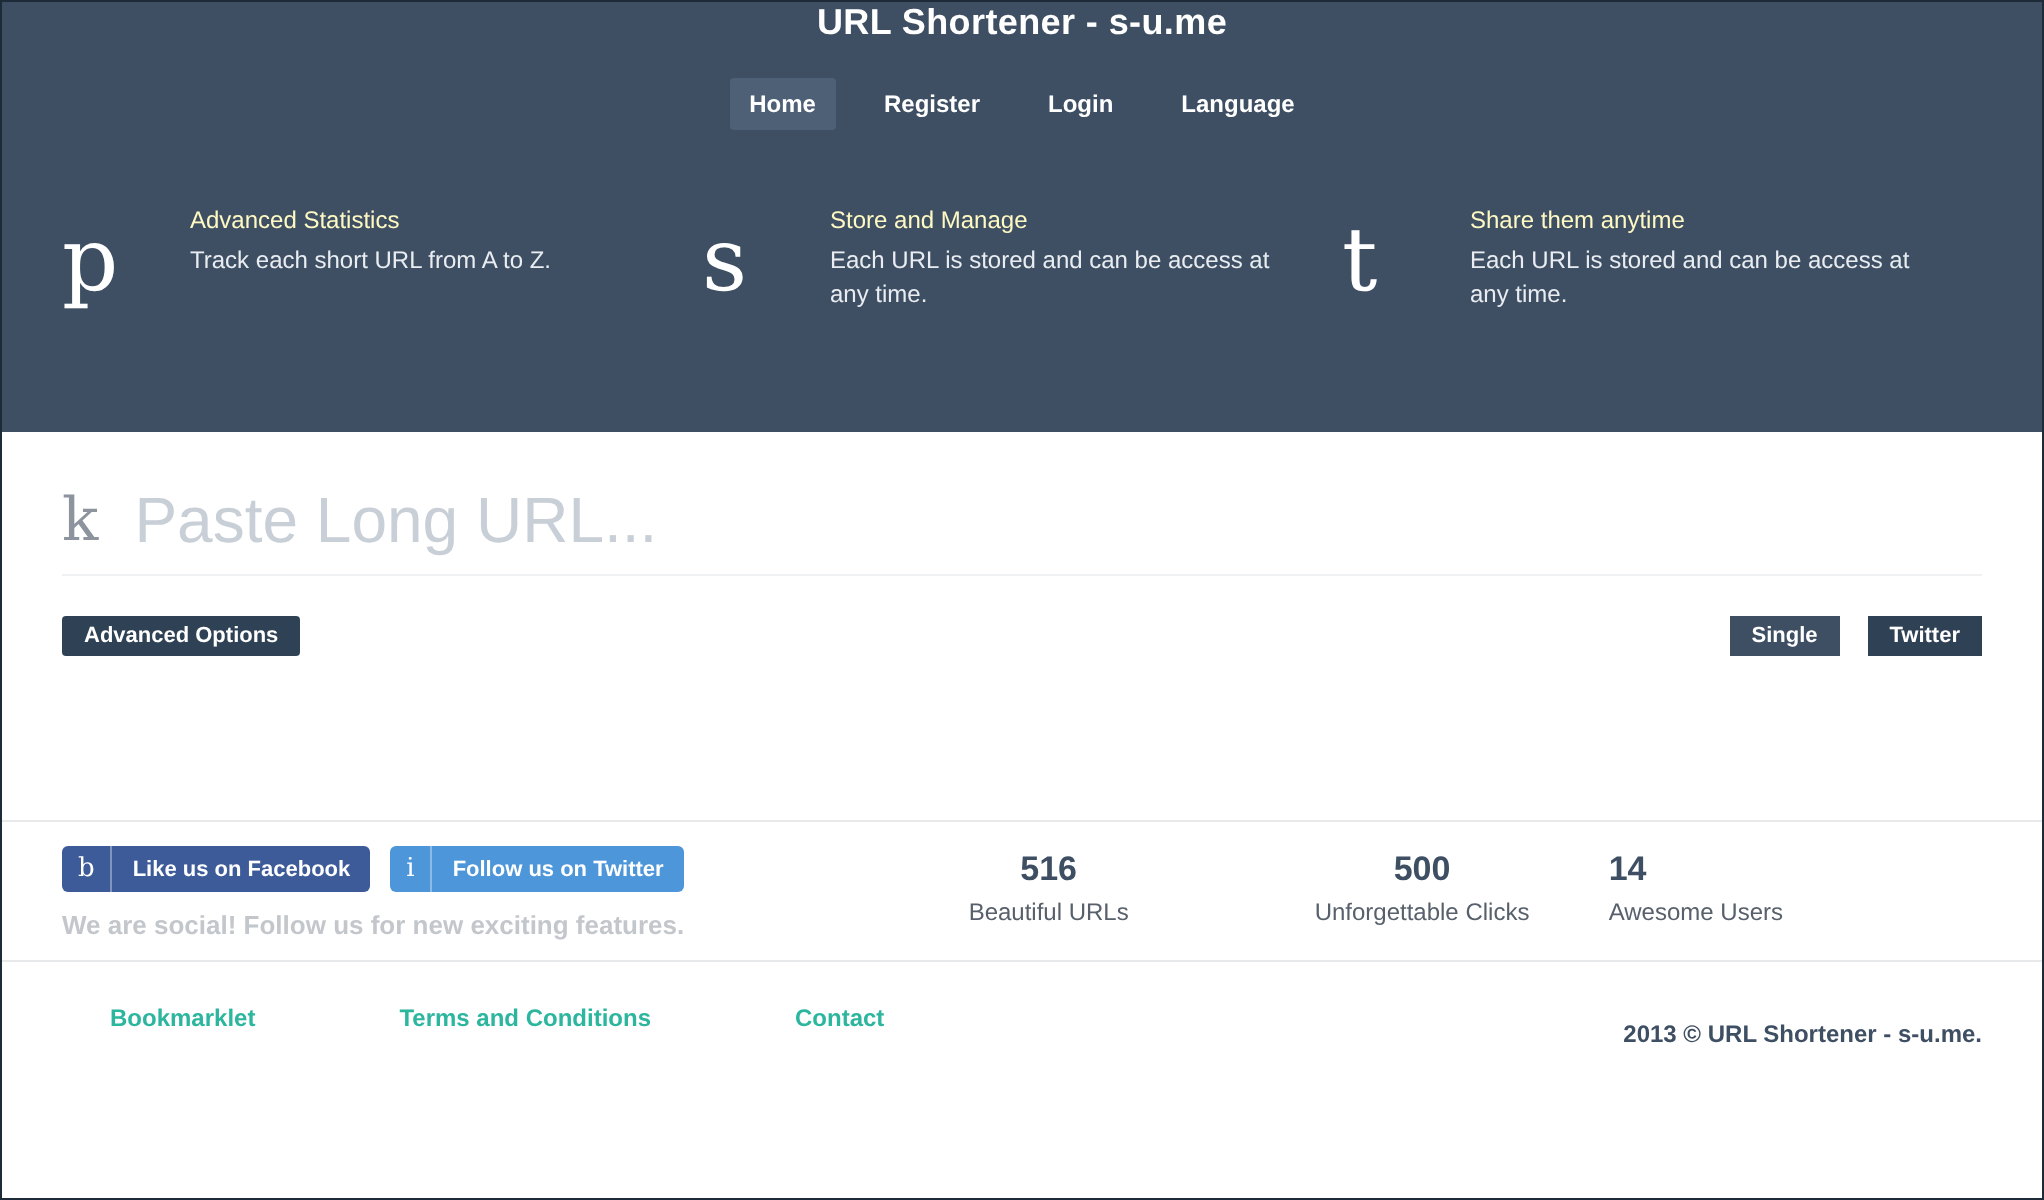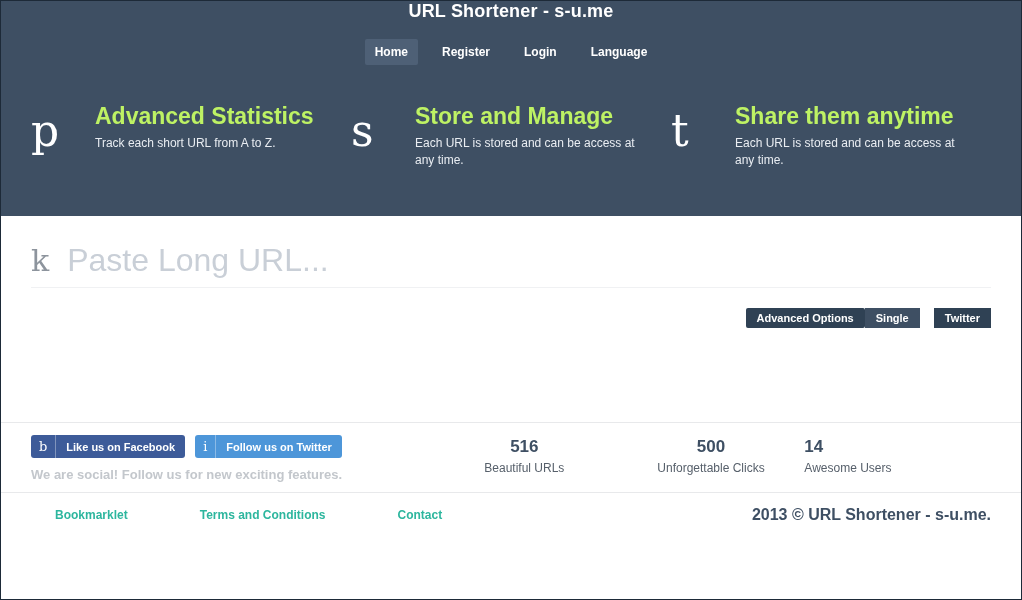--- a/index.html
+++ b/index.html
@@ -30,21 +30,21 @@
   }
   .nav-item.active { background: #4e6076; }
 
   .features { display: flex; padding: 38px 30px 0 30px; }
   .feature { flex: 1; display: flex; align-items: flex-start; }
   .feature-icon {
     font-family: "DejaVu Serif", serif;
     color: #ffffff; font-size: 44px; line-height: 1;
     width: 64px; flex: 0 0 auto; margin-top: 6px;
   }
-  .feature-title { color: #bef264; font-size: 23px; font-weight: bold; margin-bottom: 5px; }
+  .feature-title { color: #fef9c3; font-size: 12px; font-weight: normal; margin-bottom: 5px; }
   .feature-desc { color: #e9edf2; font-size: 12px; line-height: 1.45; max-width: 240px; }
 
   
   .main { flex: 1; display: flex; flex-direction: column; background: #ffffff; }
 
   .input-section {
     display: flex; align-items: center; padding: 26px 30px 0 30px;
   }
   .input-box {
     flex: 1; display: flex; align-items: center;
@@ -63,21 +63,21 @@
   .shorten-btn {
     flex: 0 0 auto; margin-left: 18px;
     width: 115px; height: 50px;
     background: #3e4f63; color: #ffffff;
     border: none; border-radius: 2px;
     font-size: 16px; font-weight: bold; cursor: pointer;
     font-family: "Liberation Sans", "DejaVu Sans", sans-serif;
   }
 
   .options-row {
-    display: flex; justify-content: flex-end; align-items: center;
+    display: flex; justify-content: space-between; align-items: center;
     padding: 20px 30px 0 30px;
   }
   .adv-options-btn {
     background: #2f4154; color: #ffffff;
     border: none; border-radius: 2px;
     font-size: 11px; font-weight: bold;
     padding: 4px 11px; cursor: pointer;
     font-family: "Liberation Sans", "DejaVu Sans", sans-serif;
   }
   .mode-toggle { display: flex; gap: 14px; }
@@ -126,21 +126,21 @@
   
   .footer-row {
     display: flex; justify-content: space-between; align-items: center;
     padding: 13px 30px 0 30px;
   }
   .footer-links { display: flex; gap: 48px; }
   .footer-link {
     color: #2db69e; font-size: 12px; font-weight: bold;
     text-decoration: none; cursor: pointer; margin-left: 24px;
   }
-  .copyright { color: #3e4f63; font-size: 16px; font-weight: bold; }
+  .copyright { color: #3e4f63; font-size: 12px; font-weight: bold; margin-top: 16px; }
   .footer-bottom-space { height: 75px; }
 </style>
 </head>
 <body>
 
 <div class="page">
 
   <div class="hero-wrap">
     <div class="topbar">
       <div class="site-title">URL Shortener - s-u.me</div>

